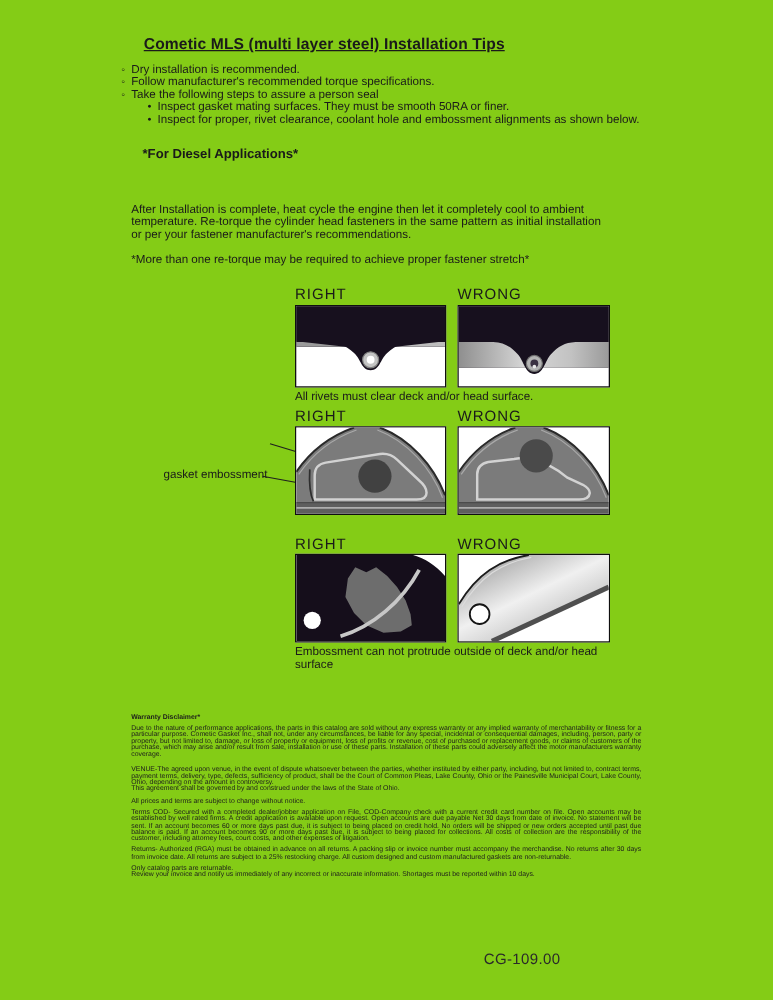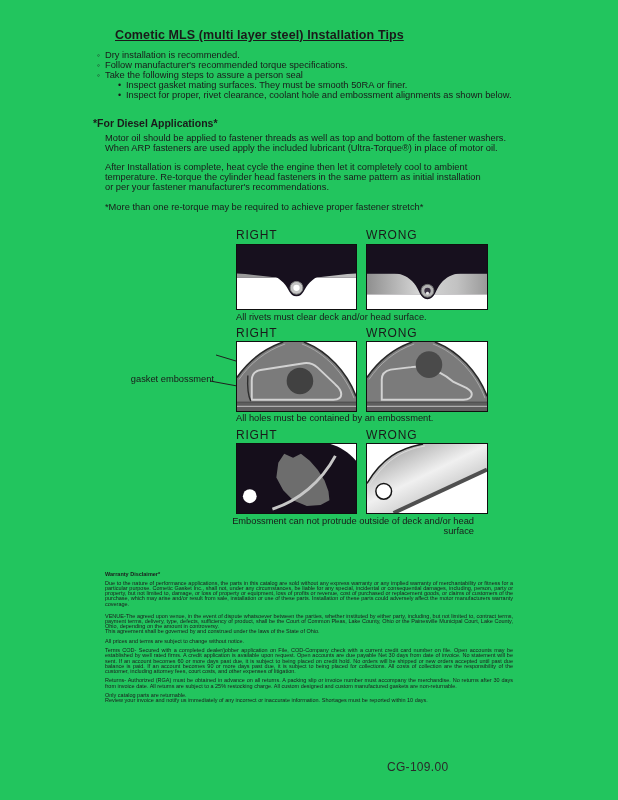--- a/index.html
+++ b/index.html
@@ -1,17 +1,17 @@
 <!DOCTYPE html>
 <html><head>
 <meta charset="utf-8">
 <style>
   html,body{margin:0;padding:0;background:#ffffff;}
   .page{
-    position:relative;width:618px;height:800px;background:#22c55e;
+    position:relative;width:618px;height:800px;background:#84cc16;
     font-family:"Liberation Sans",sans-serif;color:#1a1a1a;overflow:hidden;
   }
   .abs{position:absolute;}
   .title{
     font-size:12.5px;font-weight:bold;text-decoration:underline;
     letter-spacing:0.1px;white-space:nowrap;
   }
   .tips{font-size:9.3px;line-height:10px;}
   .tip{position:relative;padding-left:8px;}
   .tip::before{content:"◦";position:absolute;left:0;top:0;font-size:8.5px;}
@@ -37,23 +37,21 @@
   <div class="abs title" style="left:115px;top:28px;">Cometic MLS (multi layer steel) Installation Tips</div>
 
   <div class="abs tips" style="left:97px;top:50px;width:430px;">
     <div class="tip">Dry installation is recommended.</div>
     <div class="tip">Follow manufacturer's recommended torque specifications.</div>
     <div class="tip">Take the following steps to assure a person seal</div>
     <div class="tip sub">Inspect gasket mating surfaces.  They must be smooth 50RA or finer.</div>
     <div class="tip sub">Inspect for proper, rivet clearance, coolant hole and embossment alignments as shown below.</div>
   </div>
 
-  <div class="abs diesel-heading" style="left:93px;top:117px;">*For Diesel Applications*</div>
-  <div class="abs body-text" style="left:105px;top:133px;width:430px;">Motor oil should be applied to fastener threads as well as top and bottom of the fastener washers.
-When ARP fasteners are used apply the included lubricant (Ultra-Torque®) in place of motor oil.</div>
+  <div class="abs diesel-heading" style="left:114px;top:117px;">*For Diesel Applications*</div>
   <div class="abs body-text" style="left:105px;top:162px;width:430px;">After Installation is complete, heat cycle the engine then let it completely cool to ambient
 temperature. Re-torque the cylinder head fasteners in the same pattern as initial installation
 or per your fastener manufacturer's recommendations.</div>
   <div class="abs body-text" style="left:105px;top:202px;width:430px;">*More than one re-torque may be required to achieve proper fastener stretch*</div>
 
   <div class="abs fig-label" style="left:236px;top:228px;width:121px;">RIGHT</div>
   <div class="abs fig-label" style="left:366px;top:228px;width:122px;">WRONG</div>
 
   <div class="abs panel" style="left:236px;top:244px;width:121px;height:66px;">
     <svg viewBox="0 0 121 65" preserveAspectRatio="none">
@@ -126,21 +124,20 @@
       <path d="M48,2 C28,9 13,22 2,38" stroke="#a9a9a9" stroke-width="1" fill="none"></path>
       <path d="M67,2 C91,11 111,33 120,57" stroke="#a9a9a9" stroke-width="1" fill="none"></path>
       <path d="M15,58.5 L15,38 Q15,30 24,28 L45,25.5 Q58,23.5 67,27.5 L73,30.5 Q81,34.5 88,40.5 L101,46.5 Q107,50 106.5,53.5 Q106,58.5 98,58.5 L15,58.5 Z" stroke="#d2d2d2" stroke-width="2" fill="none"></path>
       <circle cx="63" cy="23" r="13.5" fill="#4a4a4a"></circle>
       <rect x="0" y="61" width="122" height="9" fill="#5e5e5e"></rect>
       <line x1="0" y1="61" x2="122" y2="61" stroke="#444444" stroke-width="0.8"></line>
       <line x1="0" y1="65.2" x2="122" y2="65.2" stroke="#aeaeae" stroke-width="1.3"></line>
     </svg>
   </div>
 
-  <div class="abs fig-caption" style="left:236px;top:413px;width:280px;">All holes must be contained by an embossment.</div>
 
   <div class="abs fig-label" style="left:236px;top:428px;width:121px;">RIGHT</div>
   <div class="abs fig-label" style="left:366px;top:428px;width:122px;">WRONG</div>
 
   <div class="abs panel" style="left:236px;top:443px;width:121px;height:71px;">
     <svg viewBox="0 0 121 70" preserveAspectRatio="none">
       <rect x="0" y="0" width="121" height="70" fill="#150e1b"></rect>
       <path d="M95,0 L121,0 L121,17 C113,8 105,3 95,0 Z" fill="#ffffff"></path>
       <path d="M42,19 L48,10 L57,14 L65,10 L74,17 L82,26 L89,37 L93,48 L94,57 L85,62 L71,63 L57,57 L47,47 L40,34 Z" fill="#6d6d6d"></path>
       <path d="M36,66 C62,58 86,38 100,12" stroke="#c7c7c7" stroke-width="3" fill="none"></path>
@@ -159,21 +156,21 @@
       </defs>
       <rect x="0" y="0" width="122" height="70" fill="#ffffff"></rect>
       <path d="M0,40 C15,15 33,4 57,0 L122,0 L122,26 L27,70 L0,70 Z" fill="url(#gw3)"></path>
       <path d="M0,40 C15,15 33,4 57,0" stroke="#1d1d1d" stroke-width="1.5" fill="none"></path>
       <path d="M2.5,42 C17,18 35,6 59,2" stroke="#dcdcdc" stroke-width="1" fill="none"></path>
       <line x1="27" y1="70" x2="122" y2="26" stroke="#4f4f4f" stroke-width="4"></line>
       <circle cx="17" cy="48" r="8" fill="#ffffff" stroke="#151515" stroke-width="1.5"></circle>
     </svg>
   </div>
 
-  <div class="abs fig-caption" style="left:224px;top:516px;width:250px;text-align:right;">Embossment can not protrude outside of deck and/or head surface</div>
+  <div class="abs fig-caption" style="left:236px;top:516px;width:250px;">Embossment can not protrude outside of deck and/or head surface</div>
 
   <div class="abs warranty" style="left:105px;top:572px;">
     <p class="w-head">Warranty Disclaimer*</p>
     <p style="margin-bottom:7px;">Due to the nature of performance applications, the parts in this catalog are sold without any express warranty or any implied warranty of merchantability or fitness for a particular purpose.  Cometic Gasket Inc., shall not, under any circumstances, be liable for any special, incidental or consequential damages, including, person, party or property, but not limited to, damage, or loss of property or equipment, loss of profits or revenue, cost of purchased or replacement goods, or claims of customers of the purchase, which may arise and/or result from sale, installation or use of these parts.  Installation of these parts could adversely affect the motor manufacturers warranty coverage.</p>
     <p>VENUE-The agreed upon venue, in the event of dispute whatsoever between the parties, whether instituted by either party, including, but not limited to, contract terms, payment terms, delivery, type, defects, sufficiency of product, shall be the Court of Common Pleas, Lake County, Ohio or the Painesville Municipal Court, Lake County, Ohio, depending on the amount in controversy.
 This agreement shall be governed by and construed under the laws of the State of Ohio.</p>
     <p>All prices and terms are subject to change without notice.</p>
     <p>Terms COD- Secured with a completed dealer/jobber application on File, COD-Company check with a current credit card number on file.  Open accounts may be established by well rated firms.  A credit application is available upon request.  Open accounts are due payable Net 30 days from date of invoice.  No statement will be sent.  If an account becomes 60 or more days past due, it is subject to being placed on credit hold.  No orders will be shipped or new orders accepted until past due balance is paid.  If an account becomes 90 or more days past due, it is subject to being placed for collections.  All costs of collection are the responsibility of the customer, including attorney fees, court costs, and other expenses of litigation.</p>
     <p>Returns- Authorized (RGA) must be obtained in advance on all returns.  A packing slip or invoice number must accompany the merchandise.  No returns after 30 days from invoice date.  All returns are subject to a 25% restocking charge.  All custom designed and custom manufactured gaskets are non-returnable.</p>
     <p>Only catalog parts are returnable.

